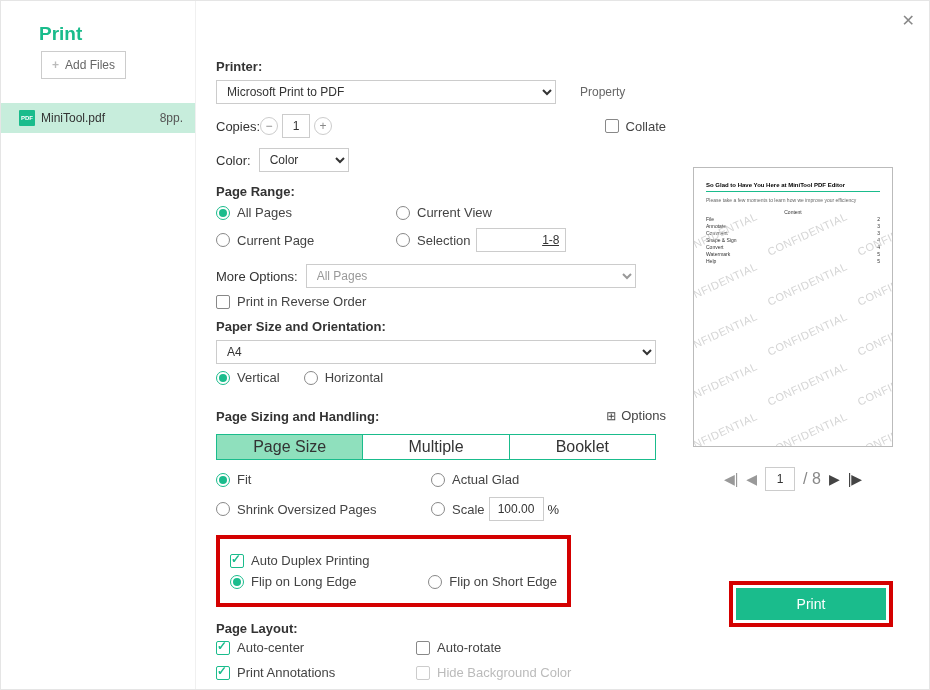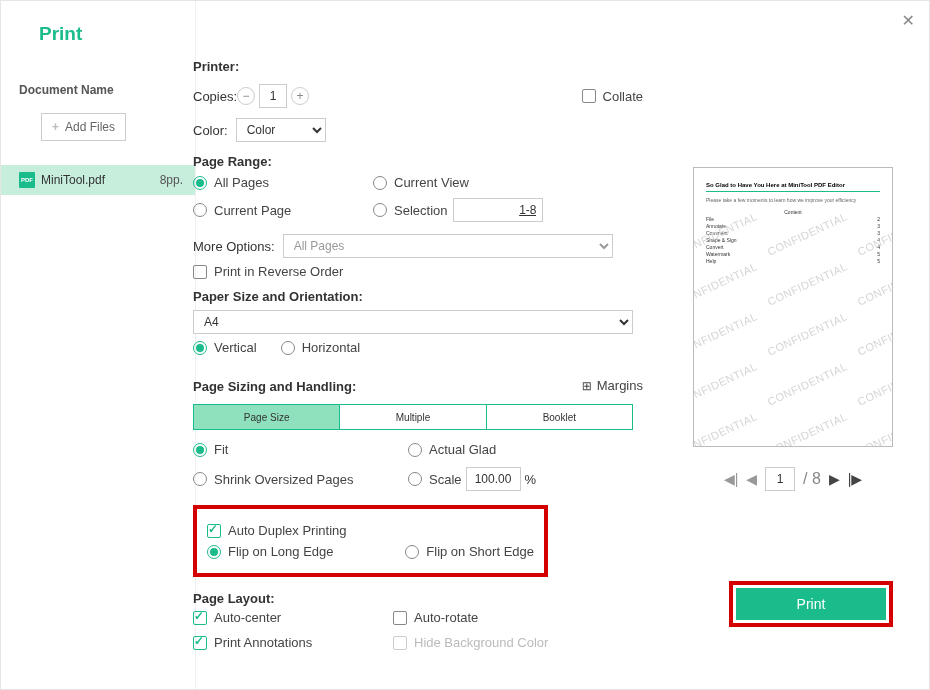--- a/index.html
+++ b/index.html
@@ -9,21 +9,21 @@
 
 .sidebar { position: absolute; left: 0; top: 0; width: 195px; height: 100%; background: #fff; border-right: 1px solid #f0f0f0; }
 .sidebar h1 { color: #1abc8c; font-size: 19px; font-weight: 700; padding: 22px 0 0 38px; }
 .doc-label { font-size: 12px; color: #555; font-weight: 600; padding: 38px 0 10px 18px; }
 .add-files { margin: 6px 0 0 40px; border: 1px solid #ccc; background: #fff; padding: 6px 10px; font-size: 12px; color: #666; cursor: pointer; display: inline-flex; align-items: center; gap: 6px; }
 .add-files .plus { color: #bbb; font-weight: bold; }
 .file-row { margin-top: 24px; background: #c7eddc; padding: 7px 12px 7px 18px; display: flex; align-items: center; gap: 6px; font-size: 12px; color: #333; }
 .pdf-icon { width: 16px; height: 16px; background: #1abc8c; color: #fff; font-size: 6px; font-weight: bold; display: flex; align-items: center; justify-content: center; border-radius: 1px; }
 .file-row .pp { margin-left: auto; color: #555; }
 
-.main { position: absolute; left: 192px; top: 52px; width: 450px; font-size: 13px; color: #333; }
+.main { position: absolute; left: 215px; top: 52px; width: 450px; font-size: 13px; color: #333; }
 .main .label { font-weight: 600; margin: 6px 0 4px; }
 .row { display: flex; align-items: center; gap: 8px; margin: 6px 0; }
 select, input[type=text] { border: 1px solid #ccc; font-size: 12px; padding: 3px 6px; height: 24px; background: #fff; color: #333; }
 .printer-select { width: 340px; }
 .prop-link { color: #666; font-size: 12px; margin-left: 16px; cursor: pointer; }
 
 .stepper { display: flex; align-items: center; gap: 4px; }
 .step-btn { width: 18px; height: 18px; border: 1px solid #ccc; border-radius: 50%; background: #fff; color: #888; font-size: 12px; line-height: 1; display: flex; align-items: center; justify-content: center; cursor: pointer; }
 .copies-input { width: 28px; text-align: center; }
 
@@ -39,21 +39,21 @@
 .opt.dis { color: #bbb; cursor: default; }
 
 .range-grid { display: grid; grid-template-columns: 180px 1fr; row-gap: 8px; margin-top: 6px; }
 .sel-input { width: 90px; text-align: right; margin-left: 6px; text-decoration: underline; }
 
 .more-row select { width: 330px; color: #999; }
 
 .paper-select { width: 440px; }
 
 .tabs { display: flex; border: 1px solid #1abc8c; height: 26px; margin-top: 6px; width: 440px; }
-.tab { flex: 1; display: flex; align-items: center; justify-content: center; font-size: 10px; color: #333; cursor: pointer; }
+.tab { flex: 1; display: flex; align-items: center; justify-content: center; font-size: 16px; color: #333; cursor: pointer; }
 .tab.active { background: #8fe0bd; }
 .tab + .tab { border-left: 1px solid #1abc8c; }
 
 .sizing-grid { display: grid; grid-template-columns: 215px 1fr; row-gap: 10px; margin-top: 12px; }
 .scale-input { width: 55px; text-align: center; margin-left: 4px; }
 
 .duplex-box { border: 4px solid #d40000; padding: 8px 10px; margin-top: 14px; width: 355px; }
 
 .margins { display: inline-flex; align-items: center; gap: 6px; font-size: 13px; color: #444; cursor: pointer; }
 .margins-icon { font-size: 12px; letter-spacing: -1px; }
@@ -75,34 +75,37 @@
 
 .head-row { display:flex; justify-content:space-between; align-items:center; margin-top:18px; }
 </style>
 </head>
 <body>
 
 <span class="close-x">✕</span>
 
 <div class="sidebar">
   <h1>Print</h1>
-  <div class="doc-label">Document Name</div>
   <button class="add-files">
     <span class="plus">+</span>
     <span>Add Files</span>
   </button>
   <div class="file-row">
     <span class="pdf-icon">PDF</span>
     <span>MiniTool.pdf</span>
     <span class="pp">8pp.</span>
   </div>
 </div>
 
 <div class="main">
   <div class="label">Printer:</div>
+  <div class="row">
+    <select class="printer-select"><option>Microsoft Print to PDF</option></select>
+    <span class="prop-link">Property</span>
+  </div>
 
   <div class="row" style="justify-content:space-between; margin-top:10px;">
     <div style="display:flex; align-items:center; ">
       <span>Copies:</span>
       <div class="stepper">
         <span class="step-btn">−</span>
         <input type="text" class="copies-input" value="1" style="">
         <span class="step-btn">+</span>
       </div>
     </div>
@@ -164,21 +167,21 @@
     <span class="opt">
         <span class="radio"></span>
         <span>Horizontal</span>
       </span>
   </div>
 
   <div class="head-row">
     <span class="label">Page Sizing and Handling:</span>
     <span class="margins">
       <span class="margins-icon">⊞</span>
-      <span>Margins</span>
+      <span>Options</span>
     </span>
   </div>
   <div class="tabs">
     <div class="tab active">Page Size</div>
     <div class="tab">Multiple</div>
     <div class="tab">Booklet</div>
   </div>
 
   <div class="sizing-grid">
     <span class="opt">

